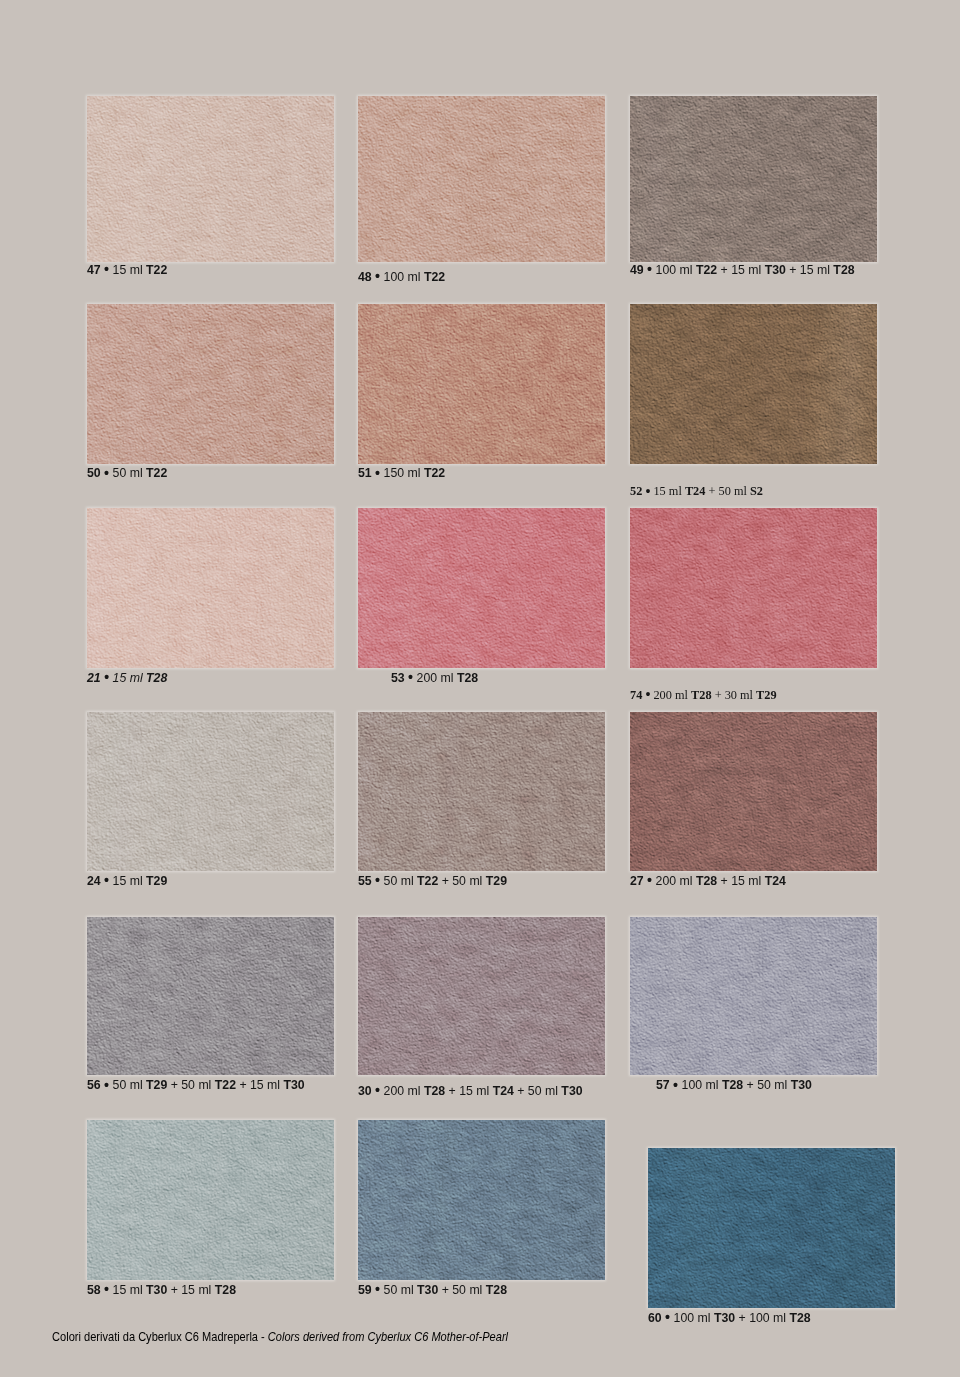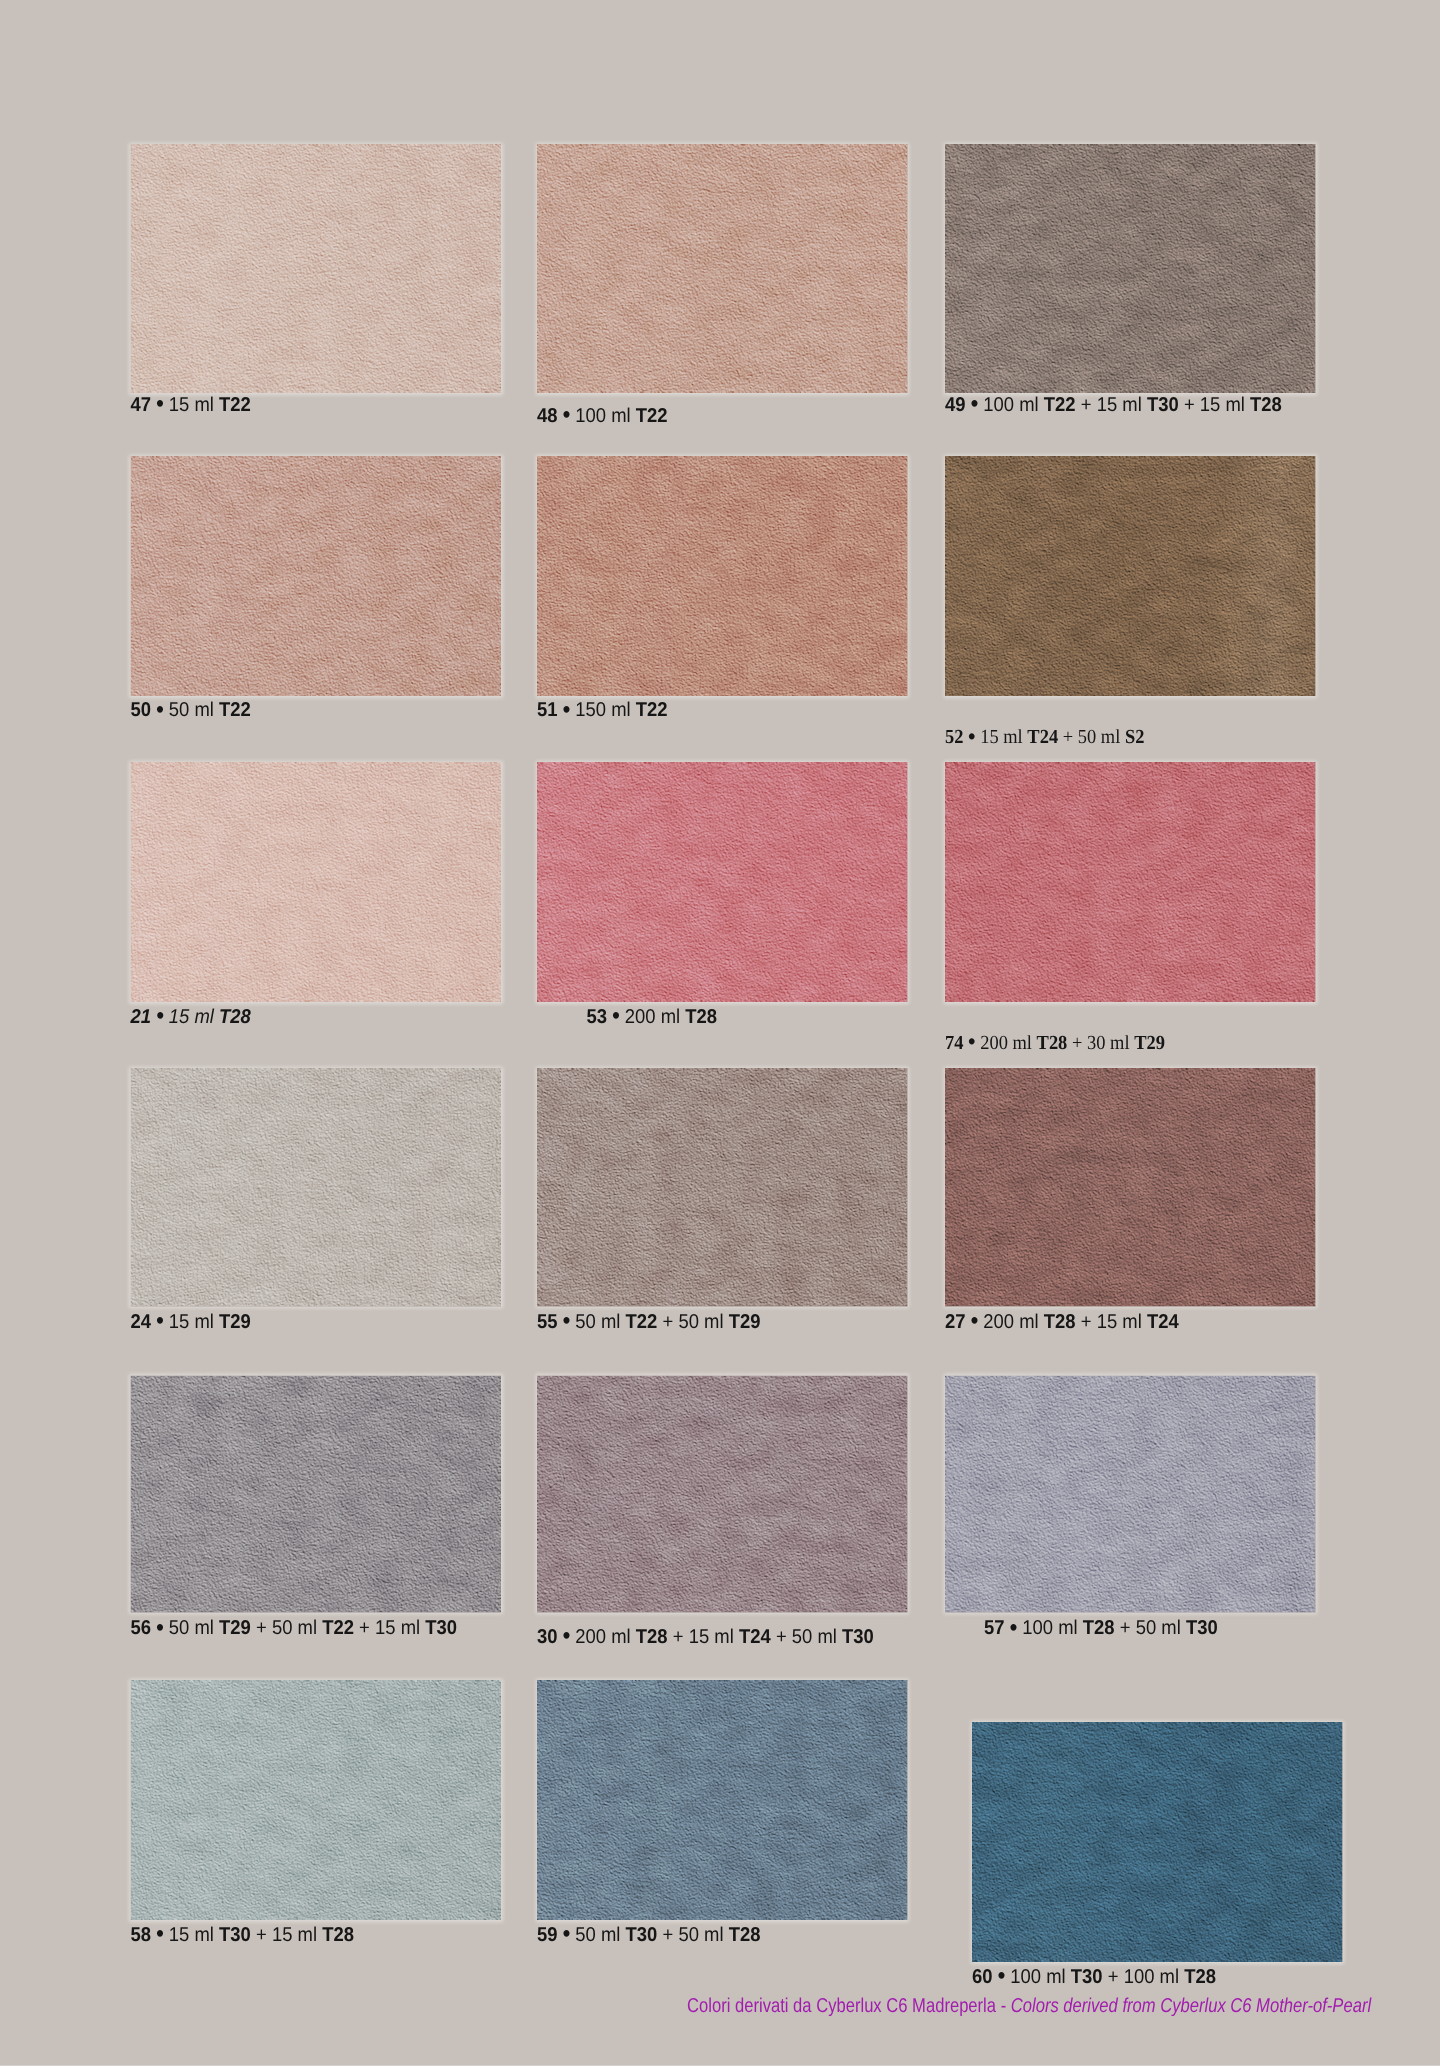--- a/index.html
+++ b/index.html
@@ -15,21 +15,21 @@
   .cell{position:absolute;width:247px;}
   .sw{width:247px;position:relative;overflow:hidden;box-shadow:0 0 2.5px 1px rgba(255,255,255,0.42);}
   .sw .base{position:absolute;inset:0;}
   .sw svg.tex{position:absolute;inset:0;width:100%;height:100%;mix-blend-mode:overlay;}
   .sw svg.mot{position:absolute;inset:0;width:100%;height:100%;mix-blend-mode:overlay;}
   .sw .shade{position:absolute;inset:0;mix-blend-mode:soft-light;}
   .cap{font-size:13.3px;color:#161616;white-space:nowrap;margin-top:0px;line-height:10px;}
   .cap span.txt{display:inline-block;transform:scaleX(0.925);transform-origin:left top;}
   .cap b{font-weight:bold;}
   .cap .dot{font-weight:bold;font-size:1.16em;line-height:0;position:relative;top:0.3px;}
-  .footer{position:absolute;left:6px;right:0;top:1331px;text-align:right;font-size:13.3px;color:#a21caf;line-height:12px;}
+  .footer{position:absolute;left:6px;right:0;top:1331px;text-align:left;font-size:13.3px;color:#000000;line-height:12px;}
   .footer .ftxt{display:inline-block;transform:scaleX(0.832);}
   .footer i{font-style:italic;}
 </style>
 </head>
 <body>
 
 <div id="grid">
     <div class="cell" style="left: 87px; top: 96px;">
       <div class="sw" style="height: 166px;">
         <div class="base" style="background:#caafa2"></div>

